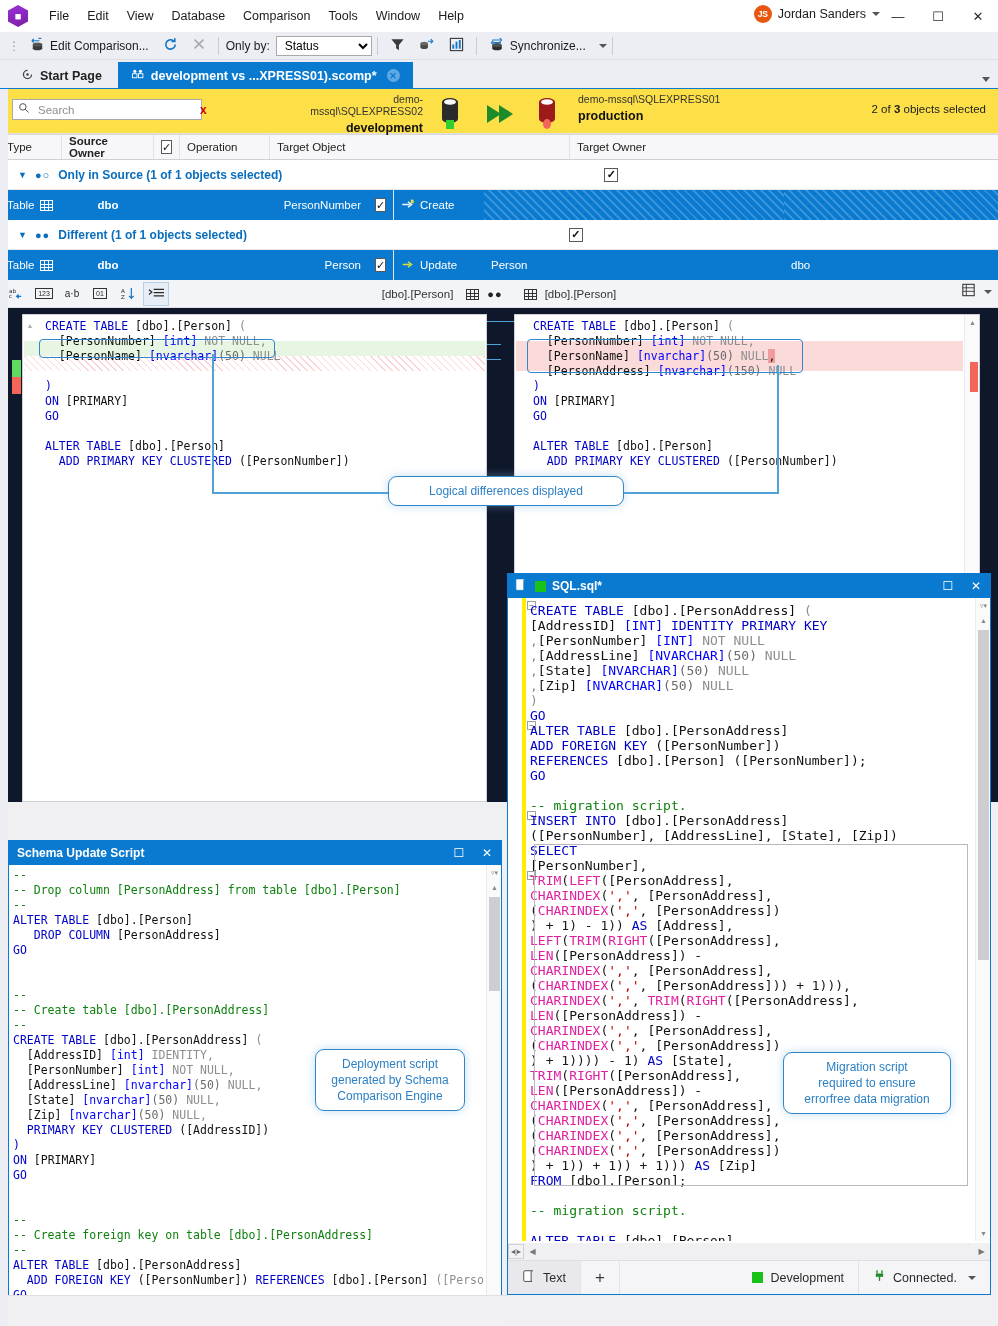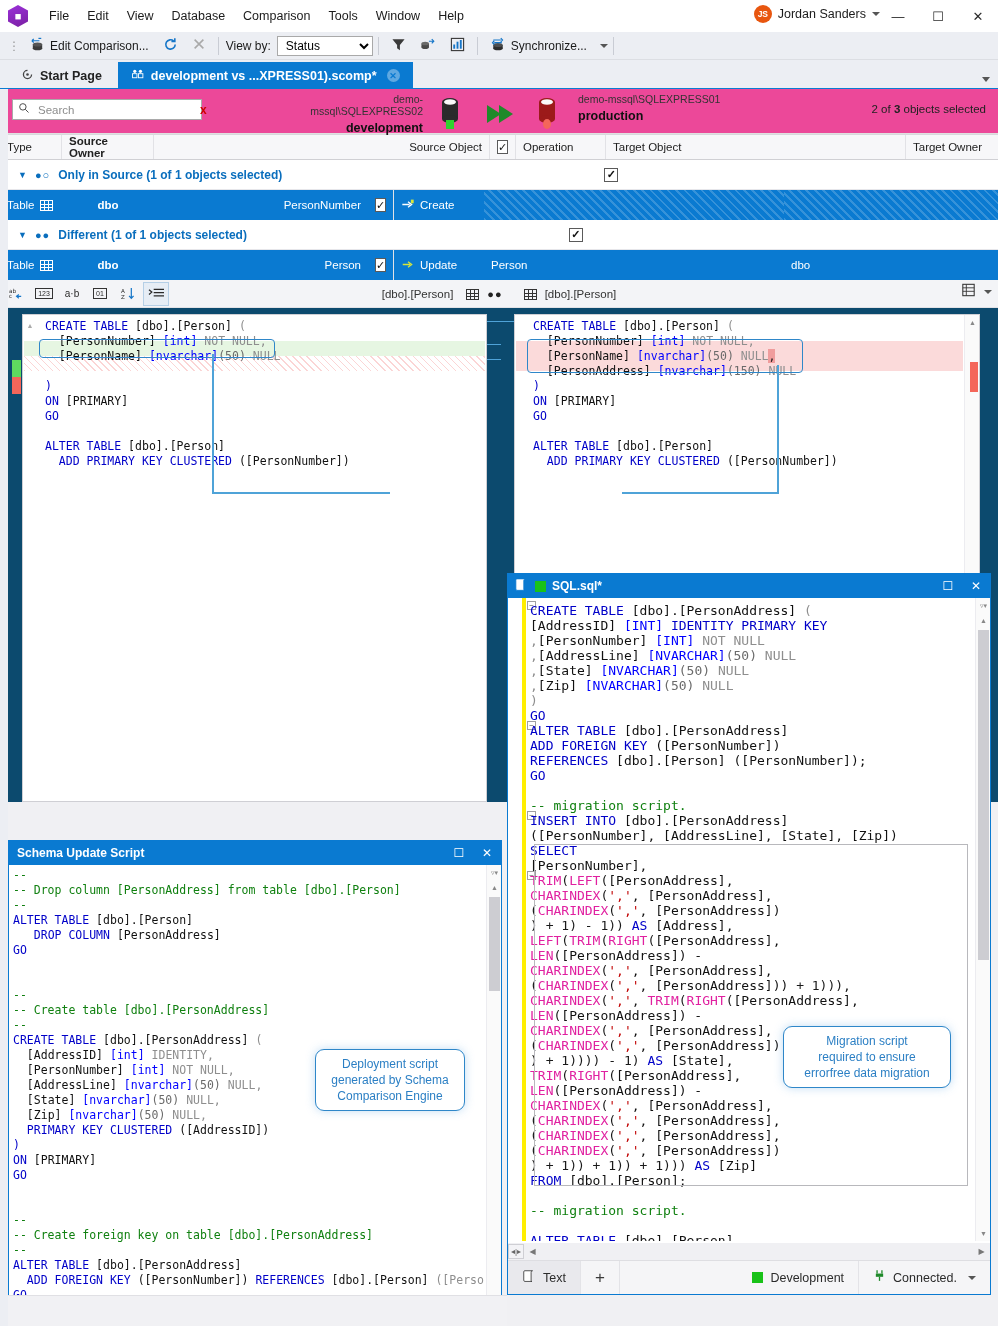--- a/index.html
+++ b/index.html
@@ -95,21 +95,21 @@
     font-size:9px; display:flex;align-items:center;justify-content:center;
     margin-left:4px; font-weight:bold;
   }
   #tabstrip .overflow {
     position:absolute; right:8px; bottom:6px;
     width:0;height:0;border-left:4px solid transparent;border-right:4px solid transparent;border-top:5px solid #555;
   }
 
   
   #cmp-header {
-    height: 45px; background:#ec4899; position:relative;
+    height: 45px; background:#fde047; position:relative;
     border-bottom:1px solid #e0e0e0;
   }
   #searchbox {
     position:absolute; left:12px; top:10px; width:190px; height:21px;
     border:1px solid #a9a9a9; background:#fff;
     display:flex; align-items:center; gap:6px; padding:0 5px;
   }
   #searchbox input {
     border:none; outline:none; flex:1; font-size:11.5px;
     font-family:"Liberation Sans", sans-serif; color:#333;
@@ -183,21 +183,21 @@
     height:28px; background:#f3f4f7; display:flex; align-items:center;
     border-bottom:1px solid #e2e2e6; position:relative;
   }
   .dtb { width:24px;height:22px;display:flex;align-items:center;justify-content:center;margin-left:4px;font-size:9px;color:#2a2a2a; }
   .dtb.sel { background:#e6edf5; outline:1px solid #b5cfe6; }
   .dtb-box { border:1px solid #333; font-size:7px; padding:1px 2px; line-height:1;}
   #diff-center { position:absolute; left:0; right:0; top:0; height:28px; display:flex; align-items:center; justify-content:center; gap:8px; font-size:11.5px; color:#333; pointer-events:none;}
   #diff-right { position:absolute; right:6px; top:3px; display:flex; align-items:center; gap:8px;}
 
   
-  #diffwrap { position:relative; height:494px; background:#0c4a6e; }
+  #diffwrap { position:relative; height:494px; background:#0f172a; }
   .pane {
     position:absolute; top:6px; bottom:0;
     background:#fff; border:1px solid #cfcfd4; overflow:hidden;
   }
   #pane-left { left:22px; width:465px; }
   #pane-right { left:514px; right:18px; }
   .code {
     font-family:"DejaVu Sans Mono", monospace; font-size:11.5px; line-height:15px;
     white-space:pre; padding-top:2px;
   }
@@ -333,21 +333,21 @@
     </span>
   </div>
   <div class="tb-btn">
     <span class="ico">
       <svg width="14" height="14" viewBox="0 0 16 16">
           <path d="M3 3l10 10M13 3L3 13" stroke="#a9a9a9" stroke-width="1.8"></path>
         </svg>
     </span>
   </div>
   <div class="tb-sep"></div>
-  <span class="tb-label" style="margin:0 6px 0 2px;">View by:</span>
+  <span class="tb-label" style="margin:0 6px 0 2px;">Only by:</span>
   <select class="groupby" id="groupby-select"><option value="Status">Status</option><option value="Type">Type</option><option value="Owner">Owner</option></select>
   <div class="tb-sep"></div>
   <div class="tb-btn">
     <span class="ico">
       <svg width="15" height="15" viewBox="0 0 16 16">
           <path d="M1.5 2.5h13L9.5 8.6V14L6.5 12V8.6z" fill="#3a3a3a"></path>
         </svg>
     </span>
   </div>
   <div class="tb-btn">
@@ -461,21 +461,20 @@
 
   <div id="objsel">
     <span>2 of </span><b>3</b><span> objects selected</span>
   </div>
 </div>
 
 <div id="grid">
   <div class="grid-head">
     <div class="gh c-type">Type</div>
     <div class="gh c-sowner">Source Owner</div>
-    <div class="gh c-sobj">Source Object</div>
     <div class="gh c-chk">
       <div class="chkbox">✓</div>
     </div>
     <div class="gh c-op">Operation</div>
     <div class="gh c-tobj">Target Object</div>
     <div class="gh c-towner">Target Owner</div>
   </div>
 
   <div class="grp-row">
     <span class="chev">▼</span>
@@ -640,20 +639,21 @@
 
   <div class="connector" style="left:487px;top:13px;width:27px;height:1.4px;"></div>
   <div class="connector" style="left:487px;top:36px;width:14px;height:1.4px;"></div>
   <div class="connector" style="left:487px;top:51px;width:14px;height:1.4px;"></div>
 
   <div class="connector" style="left:212px;top:46px;width:1.6px;height:139px;"></div>
   <div class="connector" style="left:212px;top:184px;width:178px;height:1.6px;"></div>
   <div class="connector" style="left:777px;top:57px;width:1.6px;height:128px;"></div>
   <div class="connector" style="left:622px;top:184px;width:157px;height:1.6px;"></div>
 
+  <div class="callout" style="left:388px;top:168px;width:236px;">Logical differences displayed</div>
 </div>
 
 <div id="sus">
   <div class="winbar">
     <span>Schema Update Script</span>
     <div class="wb-right">
       <div>☐</div>
       <div>✕</div>
     </div>
   </div>
@@ -824,19 +824,19 @@
             <path d="M5 1v4M11 1v4" stroke="#1f8a2a" stroke-width="1.6"></path>
             <rect x="3.5" y="5" width="9" height="4" fill="#1f8a2a"></rect>
             <path d="M8 9v5" stroke="#1f8a2a" stroke-width="1.6"></path>
           </svg>
       </span>
       <span>Connected.</span>
       <span class="caret-dn" style="margin-left:4px;"></span>
     </div>
   </div>
 
-  <div class="callout" style="left:275px;top:452px;width:168px;white-space:pre-line;">Migration script
+  <div class="callout" style="left:275px;top:478px;width:168px;white-space:pre-line;">Migration script
 required to ensure
 errorfree data migration</div>
 </div>
 
 <div id="leftstatus"></div>
 <div id="outerleftbar"></div>
 
 </body></html>

